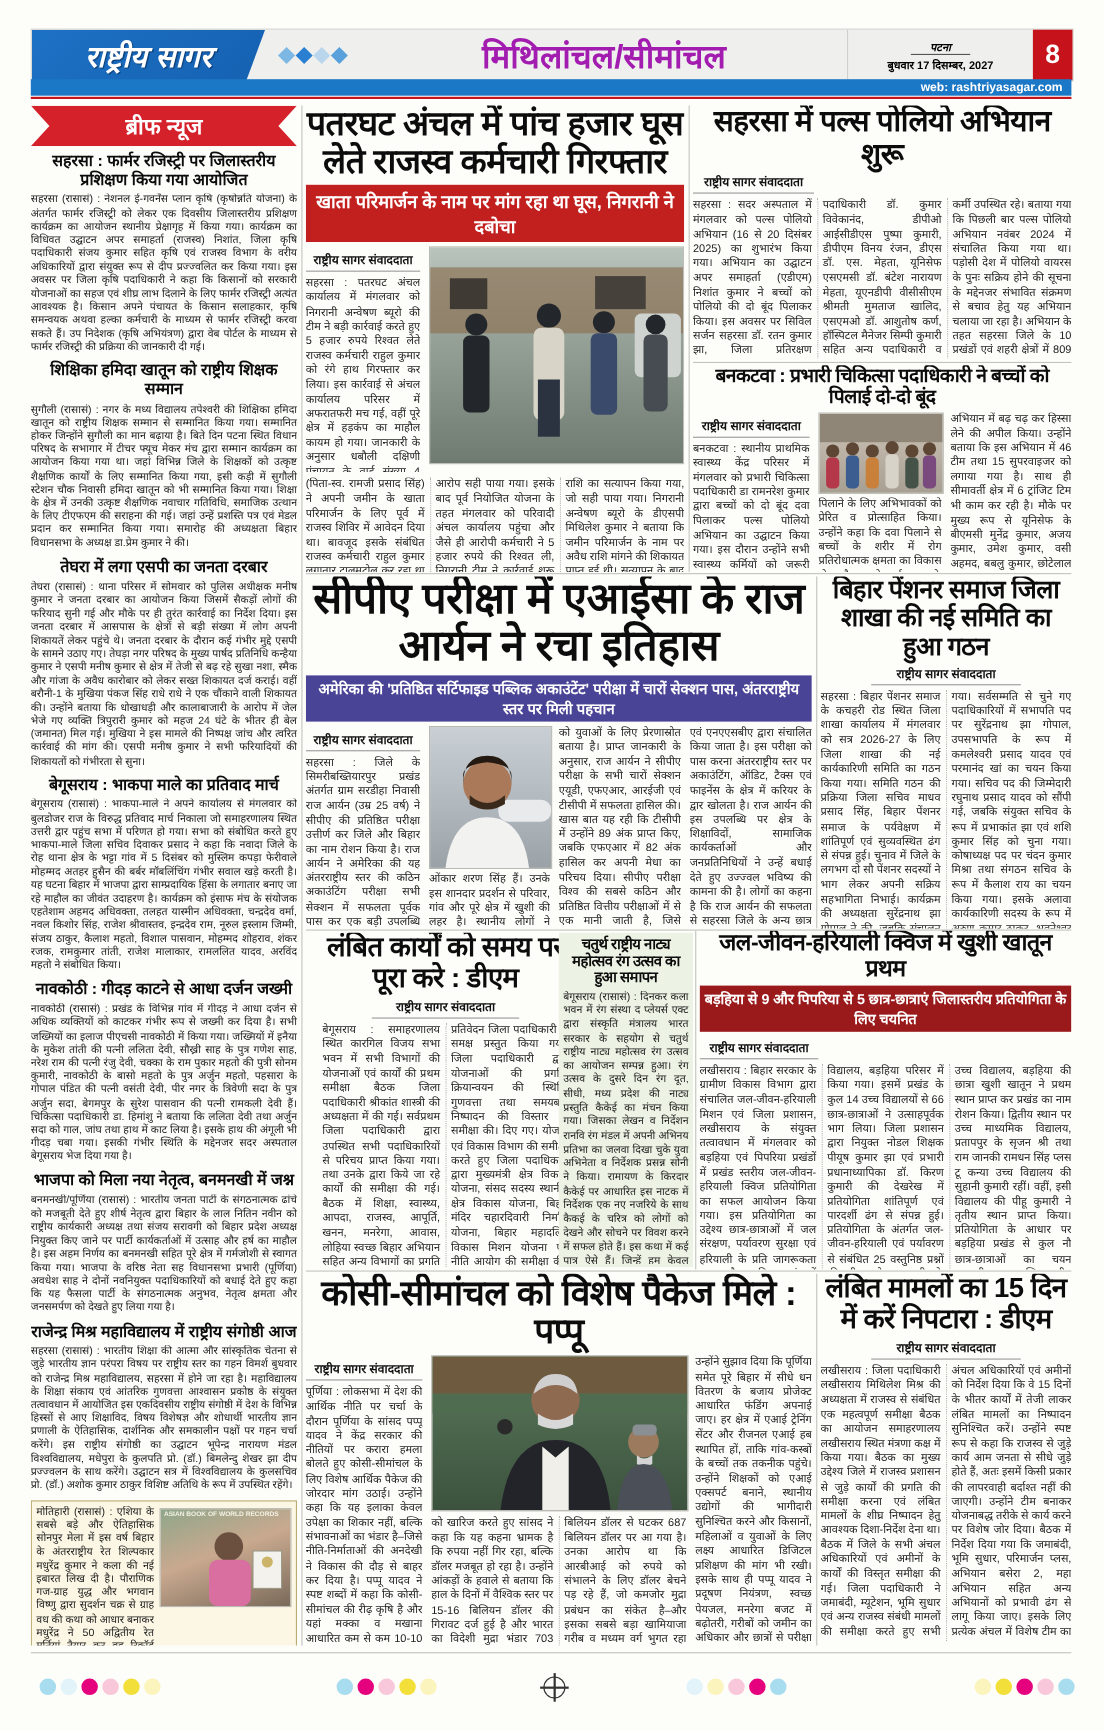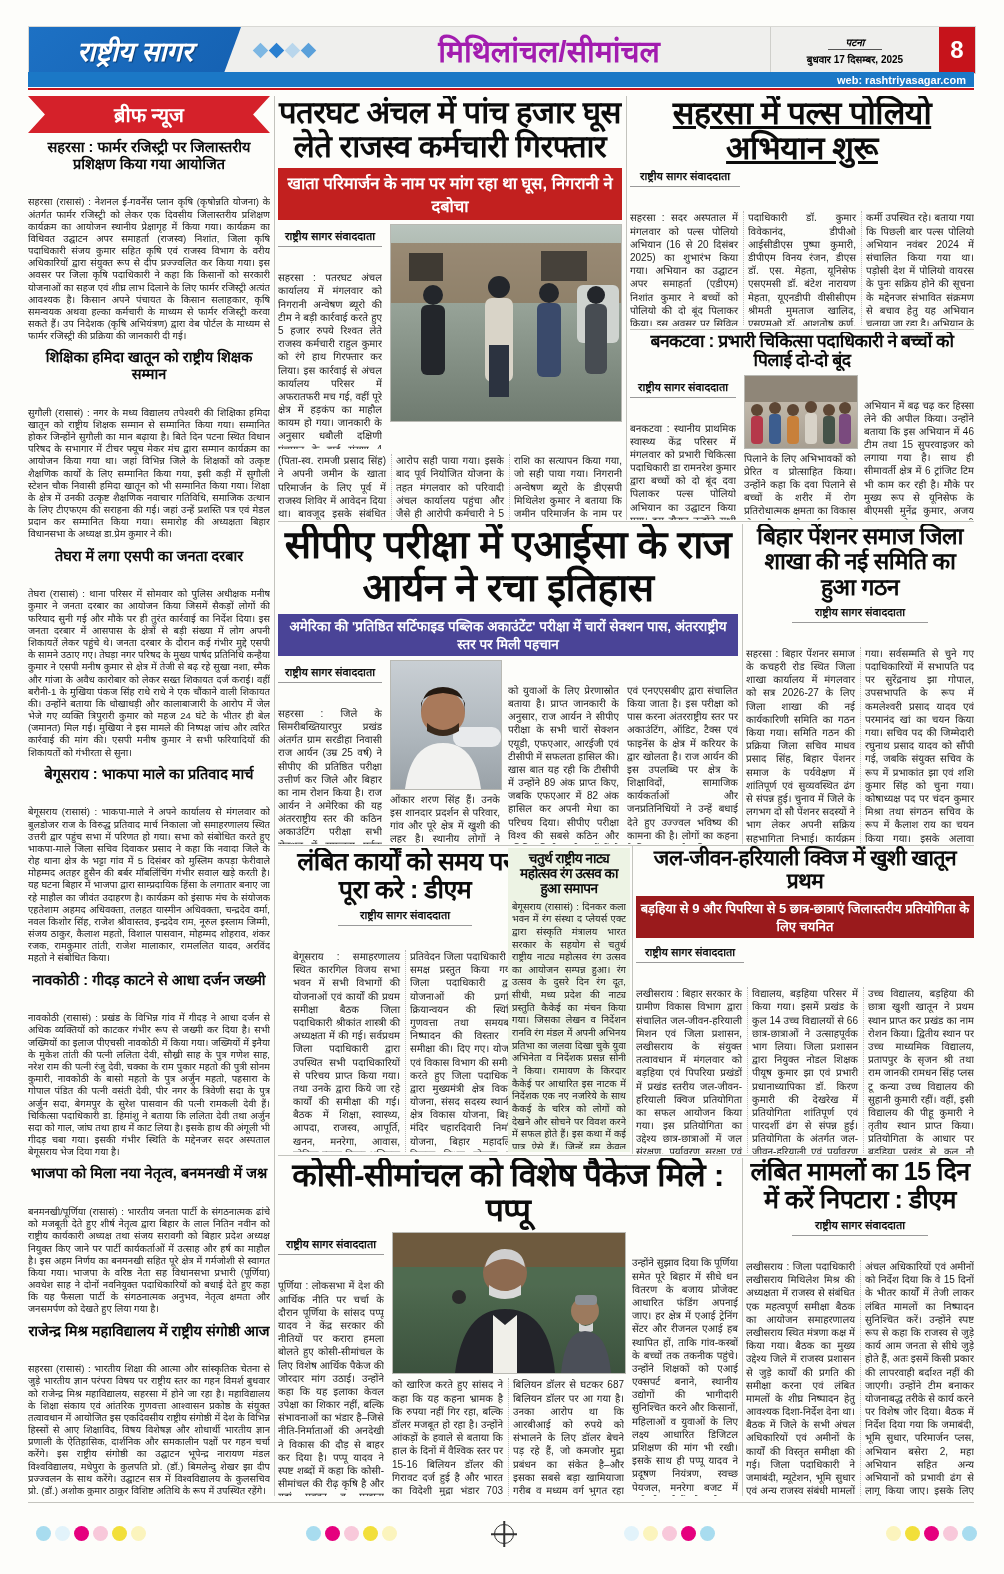--- a/index.html
+++ b/index.html
@@ -17,21 +17,21 @@
   .date-line{font-size:10px;font-weight:bold;margin-top:2px;}
   .page-box{width:36px;background:#c6131b;color:#fff;display:flex;align-items:center;justify-content:center;font-size:24px;font-weight:bold;}
   #webbar{position:absolute;left:28px;top:72px;width:946px;height:15px;background:#1b78c6;color:#fff;font-size:11px;font-weight:bold;display:flex;align-items:center;justify-content:flex-end;padding-right:8px;box-sizing:border-box;}
   #redrule{position:absolute;left:28px;top:88px;width:946px;height:2px;background:#c6131b;}
 
   
   .art{position:absolute;overflow:hidden;}
   .hl{font-weight:bold;color:#0c0c0c;text-align:center;line-height:1.1;letter-spacing:-0.5px;}
   .strip{color:#fff;font-weight:bold;text-align:center;padding:3px 4px;margin:4px 0;}
   .byline{font-weight:bold;font-size:11px;text-align:center;color:#111;padding:2px 0 3px;border-bottom:1px solid #999;width:70%;margin:2px auto 4px;}
-  .bodytxt{font-size:10px;line-height:1.32;text-align:justify;color:#1c1c1c;overflow:hidden;margin-top:24px;}
+  .bodytxt{font-size:10px;line-height:1.32;text-align:justify;color:#1c1c1c;overflow:hidden;}
   .cols2{column-count:2;column-gap:10px;column-rule:1px dotted #b5b5b5;}
   .cols3{column-count:3;column-gap:10px;column-rule:1px dotted #b5b5b5;}
   .photo{position:relative;background:#cfd4cc;overflow:hidden;border:1px solid #b9b9b3;}
   .vline{position:absolute;width:1px;background:#c3c3bd;}
   .hline{position:absolute;height:1px;background:#c3c3bd;}
 
   
   #leftcol{position:absolute;left:28px;top:96px;width:242px;height:1400px;overflow:hidden;}
   .ribbon{background:#d5212a;color:#fff;font-size:20px;font-weight:bold;text-align:center;padding:5px 0;clip-path:polygon(0 0,100% 0,93% 50%,100% 100%,0 100%,7% 50%);margin-bottom:6px;}
   .brief{margin-bottom:7px;}
@@ -56,21 +56,21 @@
     <div class="brand-box">राष्ट्रीय सागर</div>
     <div class="diamonds">
       <span class="dia" style="background:#7db7e3"></span>
       <span class="dia" style="background:#2a7fd0"></span>
       <span class="dia" style="background:#b9d6ec"></span>
       <span class="dia" style="background:#5aa0da"></span>
     </div>
     <div class="section-title">मिथिलांचल/सीमांचल</div>
     <div class="date-block">
       <div class="date-city">पटना</div>
-      <div class="date-line">बुधवार 17 दिसम्बर, 2025</div>
+      <div class="date-line">बुधवार 17 दिसम्बर, 2027</div>
     </div>
     <div class="page-box">8</div>
   </div>
   <div id="webbar">web: rashtriyasagar.com</div>
   <div id="redrule"></div>
 
   <div id="leftcol">
     <div class="ribbon">ब्रीफ न्यूज</div>
 
     <div class="brief">
@@ -140,21 +140,21 @@
             <circle cx="205" cy="70" r="9"></circle>
               <rect x="194" y="79" width="22" height="70" rx="6" fill="#474c52"></rect>
           </g>
         </svg>
       </div>
     </div>
     <div class="bodytxt cols3" style="height:186px;margin-top:5px;">(पिता-स्व. रामजी प्रसाद सिंह) ने अपनी जमीन के खाता परिमार्जन के लिए पूर्व में राजस्व शिविर में आवेदन दिया था। बावजूद इसके संबंधित राजस्व कर्मचारी राहुल कुमार लगातार टालमटोल कर रहा था और कार्य के एवज में 5 हजार रुपये घूस की मांग कर रहा था। घूस की मांग से परेशान होकर परिवादी ने 4 दिसंबर 2025 को निगरानी अन्वेषण ब्यूरो में शिकायत दर्ज कराई। शिकायत का सत्यापन कराए जाने पर आरोप सही पाया गया। इसके बाद पूर्व नियोजित योजना के तहत मंगलवार को परिवादी अंचल कार्यालय पहुंचा और जैसे ही आरोपी कर्मचारी ने 5 हजार रुपये की रिश्वत ली, निगरानी टीम ने कार्रवाई शुरू कर दी। घबराकर आरोपी कर्मचारी कार्यालय परिसर से बाहर निकलकर भागने लगा, लेकिन निगरानी टीम ने तत्परता दिखाते हुए पतरघट बाजार से उसे घूस की रकम के साथ धर दबोचा। मौके पर रिश्वत की राशि का सत्यापन किया गया, जो सही पाया गया। निगरानी अन्वेषण ब्यूरो के डीएसपी मिथिलेश कुमार ने बताया कि जमीन परिमार्जन के नाम पर अवैध राशि मांगने की शिकायत प्राप्त हुई थी। सत्यापन के बाद आरोपी को रंगे हाथ गिरफ्तार किया गया है और आगे की कानूनी कार्रवाई की जा रही है। बताया गया कि गिरफ्तार राजस्व कर्मचारी राहुल कुमार धबौली पश्चिमी, धबौली पूर्वी, धबौली दक्षिणी एवं विशनपुर पंचायत के प्रभार में कार्यरत था। गौरतलब है कि इसी वर्ष 10 जुलाई 2025 को भी निगरानी टीम ने पतरघट अंचल कार्यालय से तत्कालीन अंचलाधिकारी राकेश कुमार एवं कंप्यूटर ऑपरेटर राहुल कुमार को 20 हजार रुपये घूस लेते हुए गिरफ्तार किया था। एक बार फिर पतरघट अंचल कार्यालय में निगरानी की कार्रवाई से भ्रष्टाचार को लेकर प्रशासनिक महकमे में खलबली मच गई है।</div>
   </div>
 
   <div class="art" style="left:630px;top:96px;width:344px;height:230px;">
-    <div class="hl" style="font-size:32px;text-decoration:underline;">सहरसा में पल्स पोलियो अभियान शुरू</div>
+    <div class="hl" style="font-size:27px;">सहरसा में पल्स पोलियो अभियान शुरू</div>
     <div class="byline" style="width:32%;margin:0 0 4px;">राष्ट्रीय सागर संवाददाता</div>
     <div class="bodytxt cols3" style="height:158px;">सहरसा : सदर अस्पताल में मंगलवार को पल्स पोलियो अभियान (16 से 20 दिसंबर 2025) का शुभारंभ किया गया। अभियान का उद्घाटन अपर समाहर्ता (एडीएम) निशांत कुमार ने बच्चों को पोलियो की दो बूंद पिलाकर किया। इस अवसर पर सिविल सर्जन सहरसा डॉ. रतन कुमार झा, जिला प्रतिरक्षण पदाधिकारी डॉ. कुमार विवेकानंद, डीपीओ आईसीडीएस पुष्पा कुमारी, डीपीएम विनय रंजन, डीएस डॉ. एस. मेहता, यूनिसेफ एसएमसी डॉ. बंटेश नारायण मेहता, यूएनडीपी वीसीसीएम श्रीमती मुमताज खालिद, एसएमओ डॉ. आशुतोष कर्ण, हॉस्पिटल मैनेजर सिम्पी कुमारी सहित अन्य पदाधिकारी व कर्मी उपस्थित रहे। बताया गया कि पिछली बार पल्स पोलियो अभियान नवंबर 2024 में संचालित किया गया था। पड़ोसी देश में पोलियो वायरस के पुनः सक्रिय होने की सूचना के मद्देनजर संभावित संक्रमण से बचाव हेतु यह अभियान चलाया जा रहा है। अभियान के तहत सहरसा जिले के 10 प्रखंडों एवं शहरी क्षेत्रों में 809 घर-घर भ्रमण दल द्वारा 3,73,612 घरों में संपर्क किया जाएगा। इस दौरान जन्म से 5 वर्ष तक के कुल 4,28,049 बच्चों को पोलियो की दो बूंद पिलाने का लक्ष्य है। इसके अलावा रेलवे स्टेशन, बस स्टैंड व प्रमुख चौक-चौराहों पर 96 ट्रांजिट टीमें तैनात की गई हैं। अभियान की निगरानी के लिए 274 पर्यवेक्षक लगाए गए हैं। स्वास्थ्य विभाग ने आम जनता से अपील की है कि वे अपने सभी छोटे बच्चों को पोलियो की खुराक अवश्य पिलवाकर अभियान को सफल बनाएं।</div>
   </div>
 
   <div class="art" style="left:630px;top:332px;width:344px;height:188px;">
     <div class="hl" style="font-size:17.5px;">बनकटवा : प्रभारी चिकित्सा पदाधिकारी ने बच्चों को पिलाई दो-दो बूंद</div>
     <div style="display:flex;gap:8px;margin-top:4px;">
       <div style="width:106px;flex:none;">
         <div class="byline" style="width:100%;">राष्ट्रीय सागर संवाददाता</div>
         <div class="bodytxt" style="height:138px;">बनकटवा : स्थानीय प्राथमिक स्वास्थ्य केंद्र परिसर में मंगलवार को प्रभारी चिकित्सा पदाधिकारी डा रामनरेश कुमार द्वारा बच्चों को दो बूंद दवा पिलाकर पल्स पोलियो अभियान का उद्घाटन किया गया। इस दौरान उन्होंने सभी स्वास्थ्य कर्मियों को जरूरी दिशा निर्देश दिया। उन्होंने पोलियो दवा की उपयोगिता व महत्व के प्रति लोगों को जागरूक करते हुए प्राथमिकता के आधार पर बच्चों को दवा</div>

